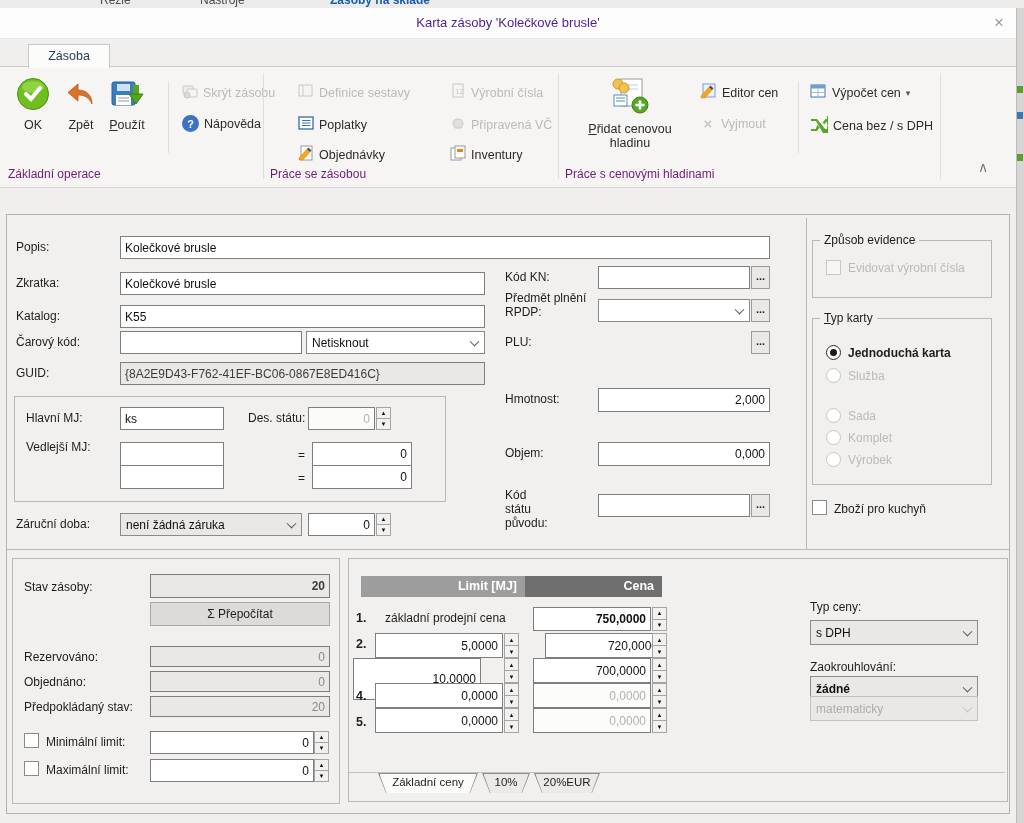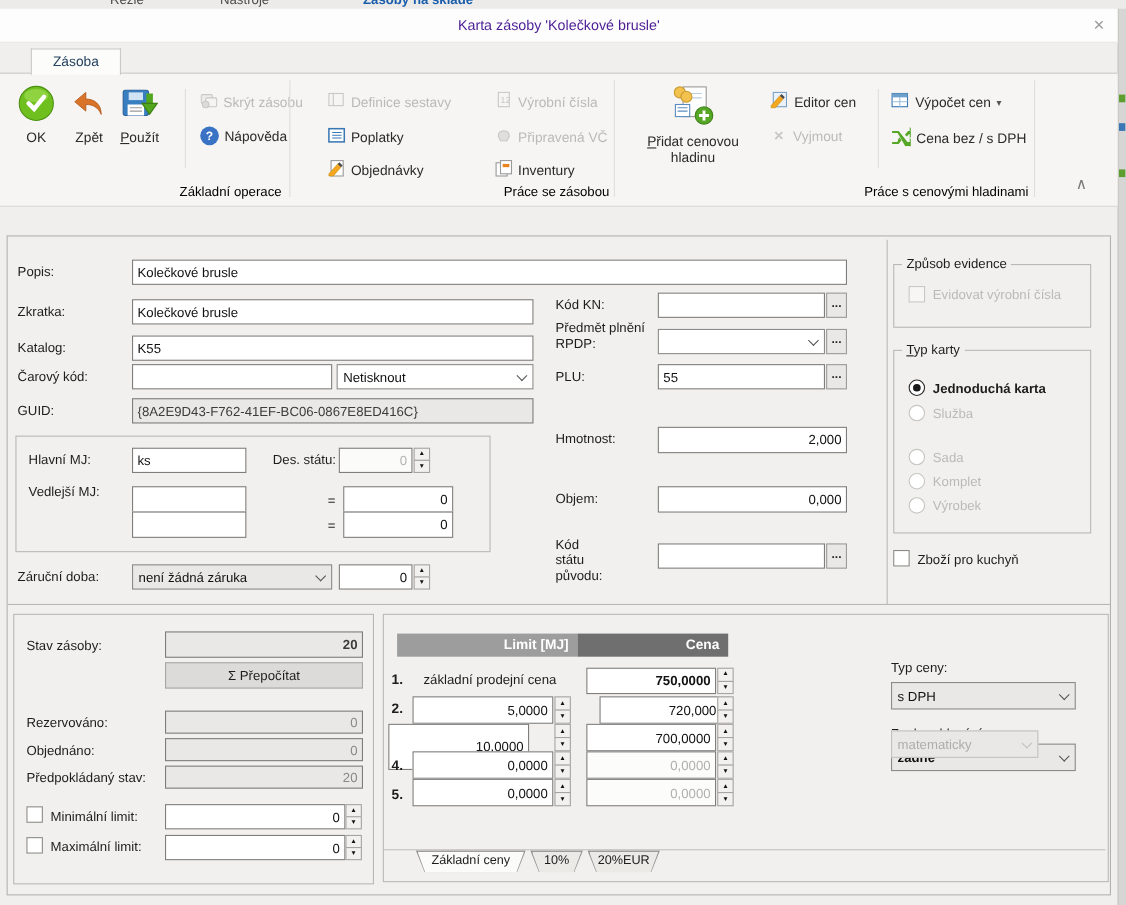--- a/index.html
+++ b/index.html
@@ -19,21 +19,21 @@
   #close{right:12px;top:3px;font-size:17px;color:#9a9a9a;cursor:pointer;line-height:24px}
   
   #ribtab{left:28px;top:36px;width:80px;height:23px;background:#fcfcfb;border:1px solid #c9c8c6;border-bottom:none;
           text-align:center;line-height:22px;font-size:12.5px;color:#24435f;z-index:2}
   #ribbon{left:0;top:58px;width:1016px;height:120px;background:#f6f5f3;border-top:1px solid #c9c8c6;border-bottom:1px solid #d8d7d5}
   .rbig{position:absolute;width:50px;top:8px;height:76px;text-align:center;font-size:12.5px;color:#2b2b2b;cursor:pointer}
   .rbig .ric{display:block;margin:2px auto 4px auto}
   .rsm{position:absolute;display:flex;align-items:center;gap:5px;font-size:12.5px;color:#2b2b2b;white-space:nowrap;cursor:pointer}
   .dis{color:#bcbab7 !important}
   .vsep{position:absolute;width:1px;background:#dfdedc}
-  .glabel{position:absolute;top:100px;text-align:right;font-size:12px;color:#000000}
+  .glabel{position:absolute;top:100px;text-align:left;font-size:12px;color:#701a75}
   .ul::first-letter{text-decoration:underline}
   .caret{font-size:9px;color:#555}
   #collapse{position:absolute;left:978px;top:92px;font-size:14px;color:#7c7b79;cursor:pointer}
   .qicon{display:inline-flex;width:17px;height:17px;border-radius:50%;background:#3a72c4;color:#fff;
          font-size:11px;font-weight:bold;align-items:center;justify-content:center}
   .xicon{font-size:15px;font-weight:bold;color:#c8c7c5;width:16px;text-align:center}
   
   #ftabs{left:8px;top:184px;display:flex;align-items:flex-end;height:23px;z-index:3}
   .ftab{border:1px solid #b3b2af;border-bottom:none;background:#eeede9;height:20px;line-height:20px;
         padding:0 9px;font-size:12px;color:#1d1d1d;cursor:pointer;margin-right:-1px}
@@ -309,21 +309,20 @@
     <div class="btn3" style="left:751px;top:291px;height:23px">...</div>
 
     <div class="lbl" style="left:16px;top:327px">Čarový kód:</div>
     <input class="inp" style="left: 120px; top: 323px; width: 182px; height: 23px;" value="">
     <div class="combo white" style="left:306px;top:323px;width:179px;height:23px">
       <span>Netisknout</span>
         <span class="chev"></span>
     </div>
 
     <div class="lbl" style="left:505px;top:327px">PLU:</div>
-    <input class="inp" style="left: 598px; top: 323px; width: 152px; height: 23px;" value="55">
     <div class="btn3" style="left:751px;top:323px;height:23px">...</div>
 
     <div class="lbl" style="left:16px;top:358px">GUID:</div>
     <input class="inp rod" readonly="" style="left: 120px; top: 354px; width: 365px; height: 23px;" value="{8A2E9D43-F762-41EF-BC06-0867E8ED416C}">
 
     <div class="gbox" style="left:14px;top:388px;width:430px;height:104px"></div>
     <div class="lbl" style="left:26px;top:403px">Hlavní MJ:</div>
     <input class="inp" style="left: 120px; top: 399px; width: 104px; height: 23px;" value="ks">
     <div class="lbl" style="left:248px;top:403px">Des. státu:</div>
     <input class="inp num" readonly="" style="left: 308px; top: 399px; width: 67px; height: 23px; color: rgb(181, 180, 178); background: rgb(251, 251, 250);" value="0">
@@ -476,21 +475,21 @@
     <div class="lbl" style="left:810px;top:592px">Typ ceny:</div>
     <div class="combo" style="left:810px;top:612px;width:168px;height:25px">
       <span>s DPH</span>
         <span class="chev"></span>
     </div>
     <div class="lbl" style="left:810px;top:652px">Zaokrouhlování:</div>
     <div class="combo" style="left:810px;top:668px;width:168px;height:25px">
       <span style="font-weight:bold">žádné</span>
         <span class="chev"></span>
     </div>
-    <div class="combo cdis" style="left:810px;top:656px;width:134px;height:25px">
+    <div class="combo cdis" style="left:810px;top:688px;width:168px;height:25px">
       <span>matematicky</span>
         <span class="chev"></span>
     </div>
 
     <div class="hdiv" style="left:349px;top:764px;width:656px;background:#c3c2bf"></div>
     <div class="subtab act" style="left:378px;top:765px;width:100px">
       <div class="stin"></div>
         <span class="sttxt">Základní ceny</span>
     </div>
     <div class="subtab" style="left:482px;top:765px;width:48px">

